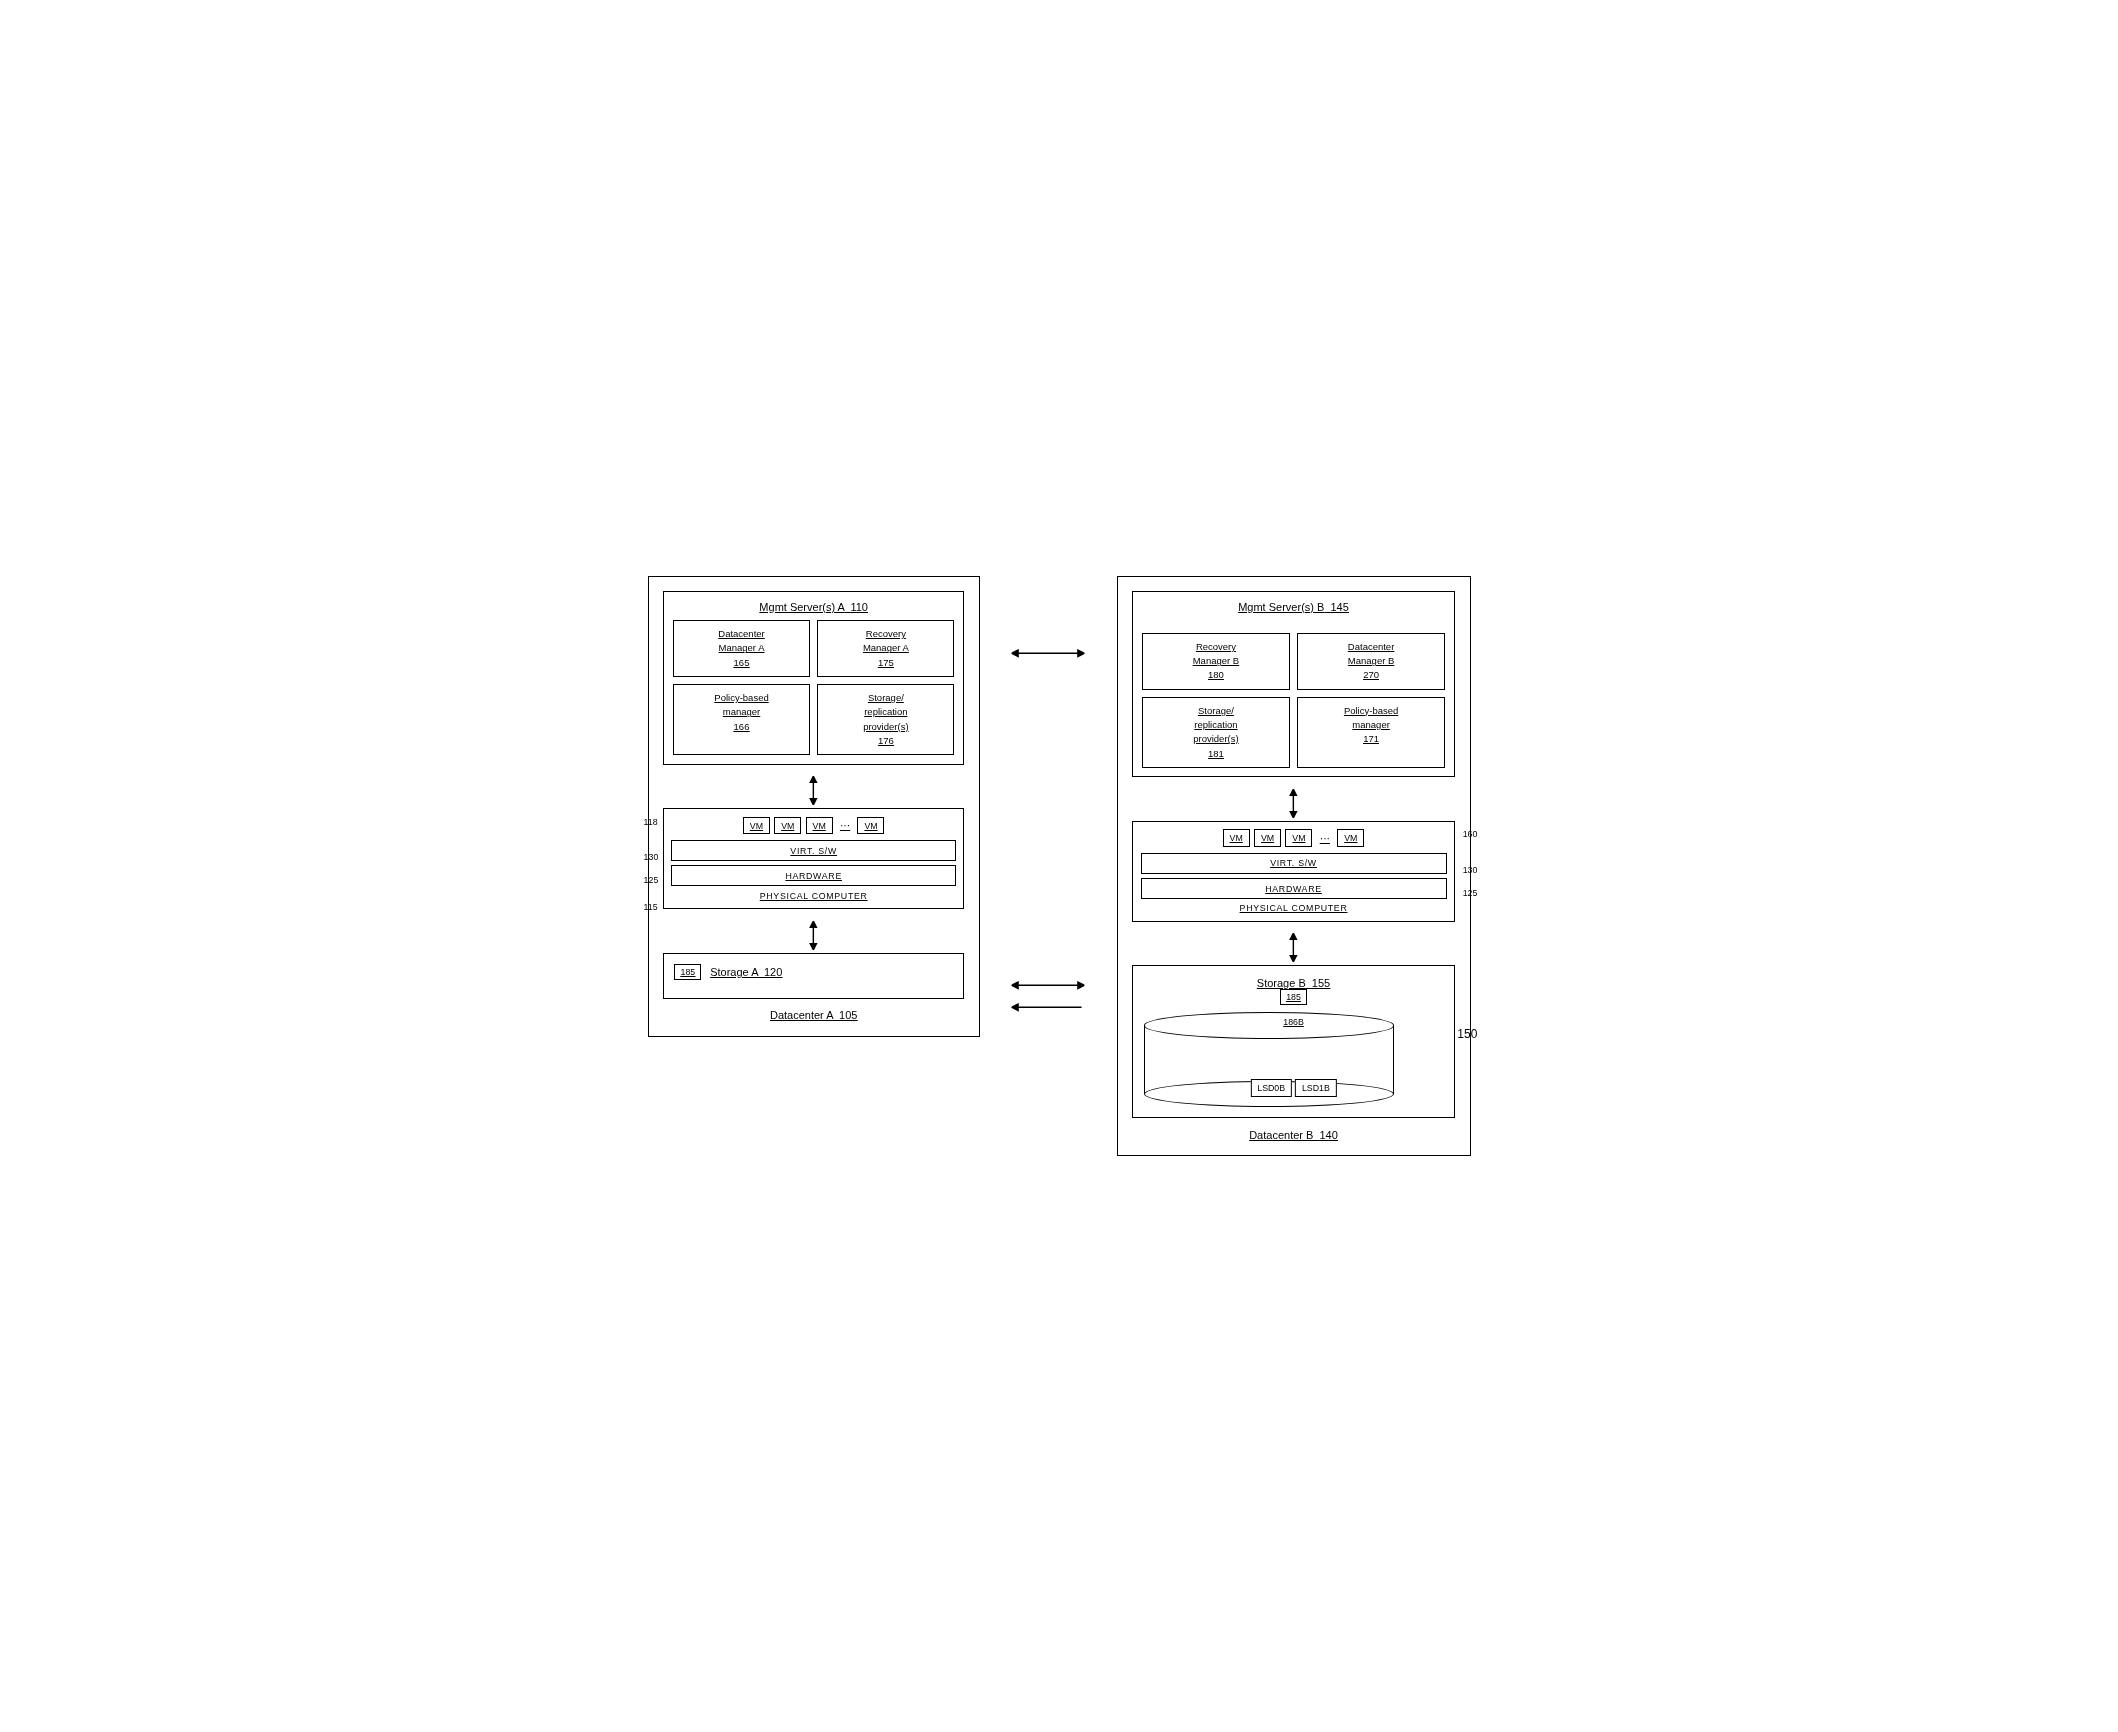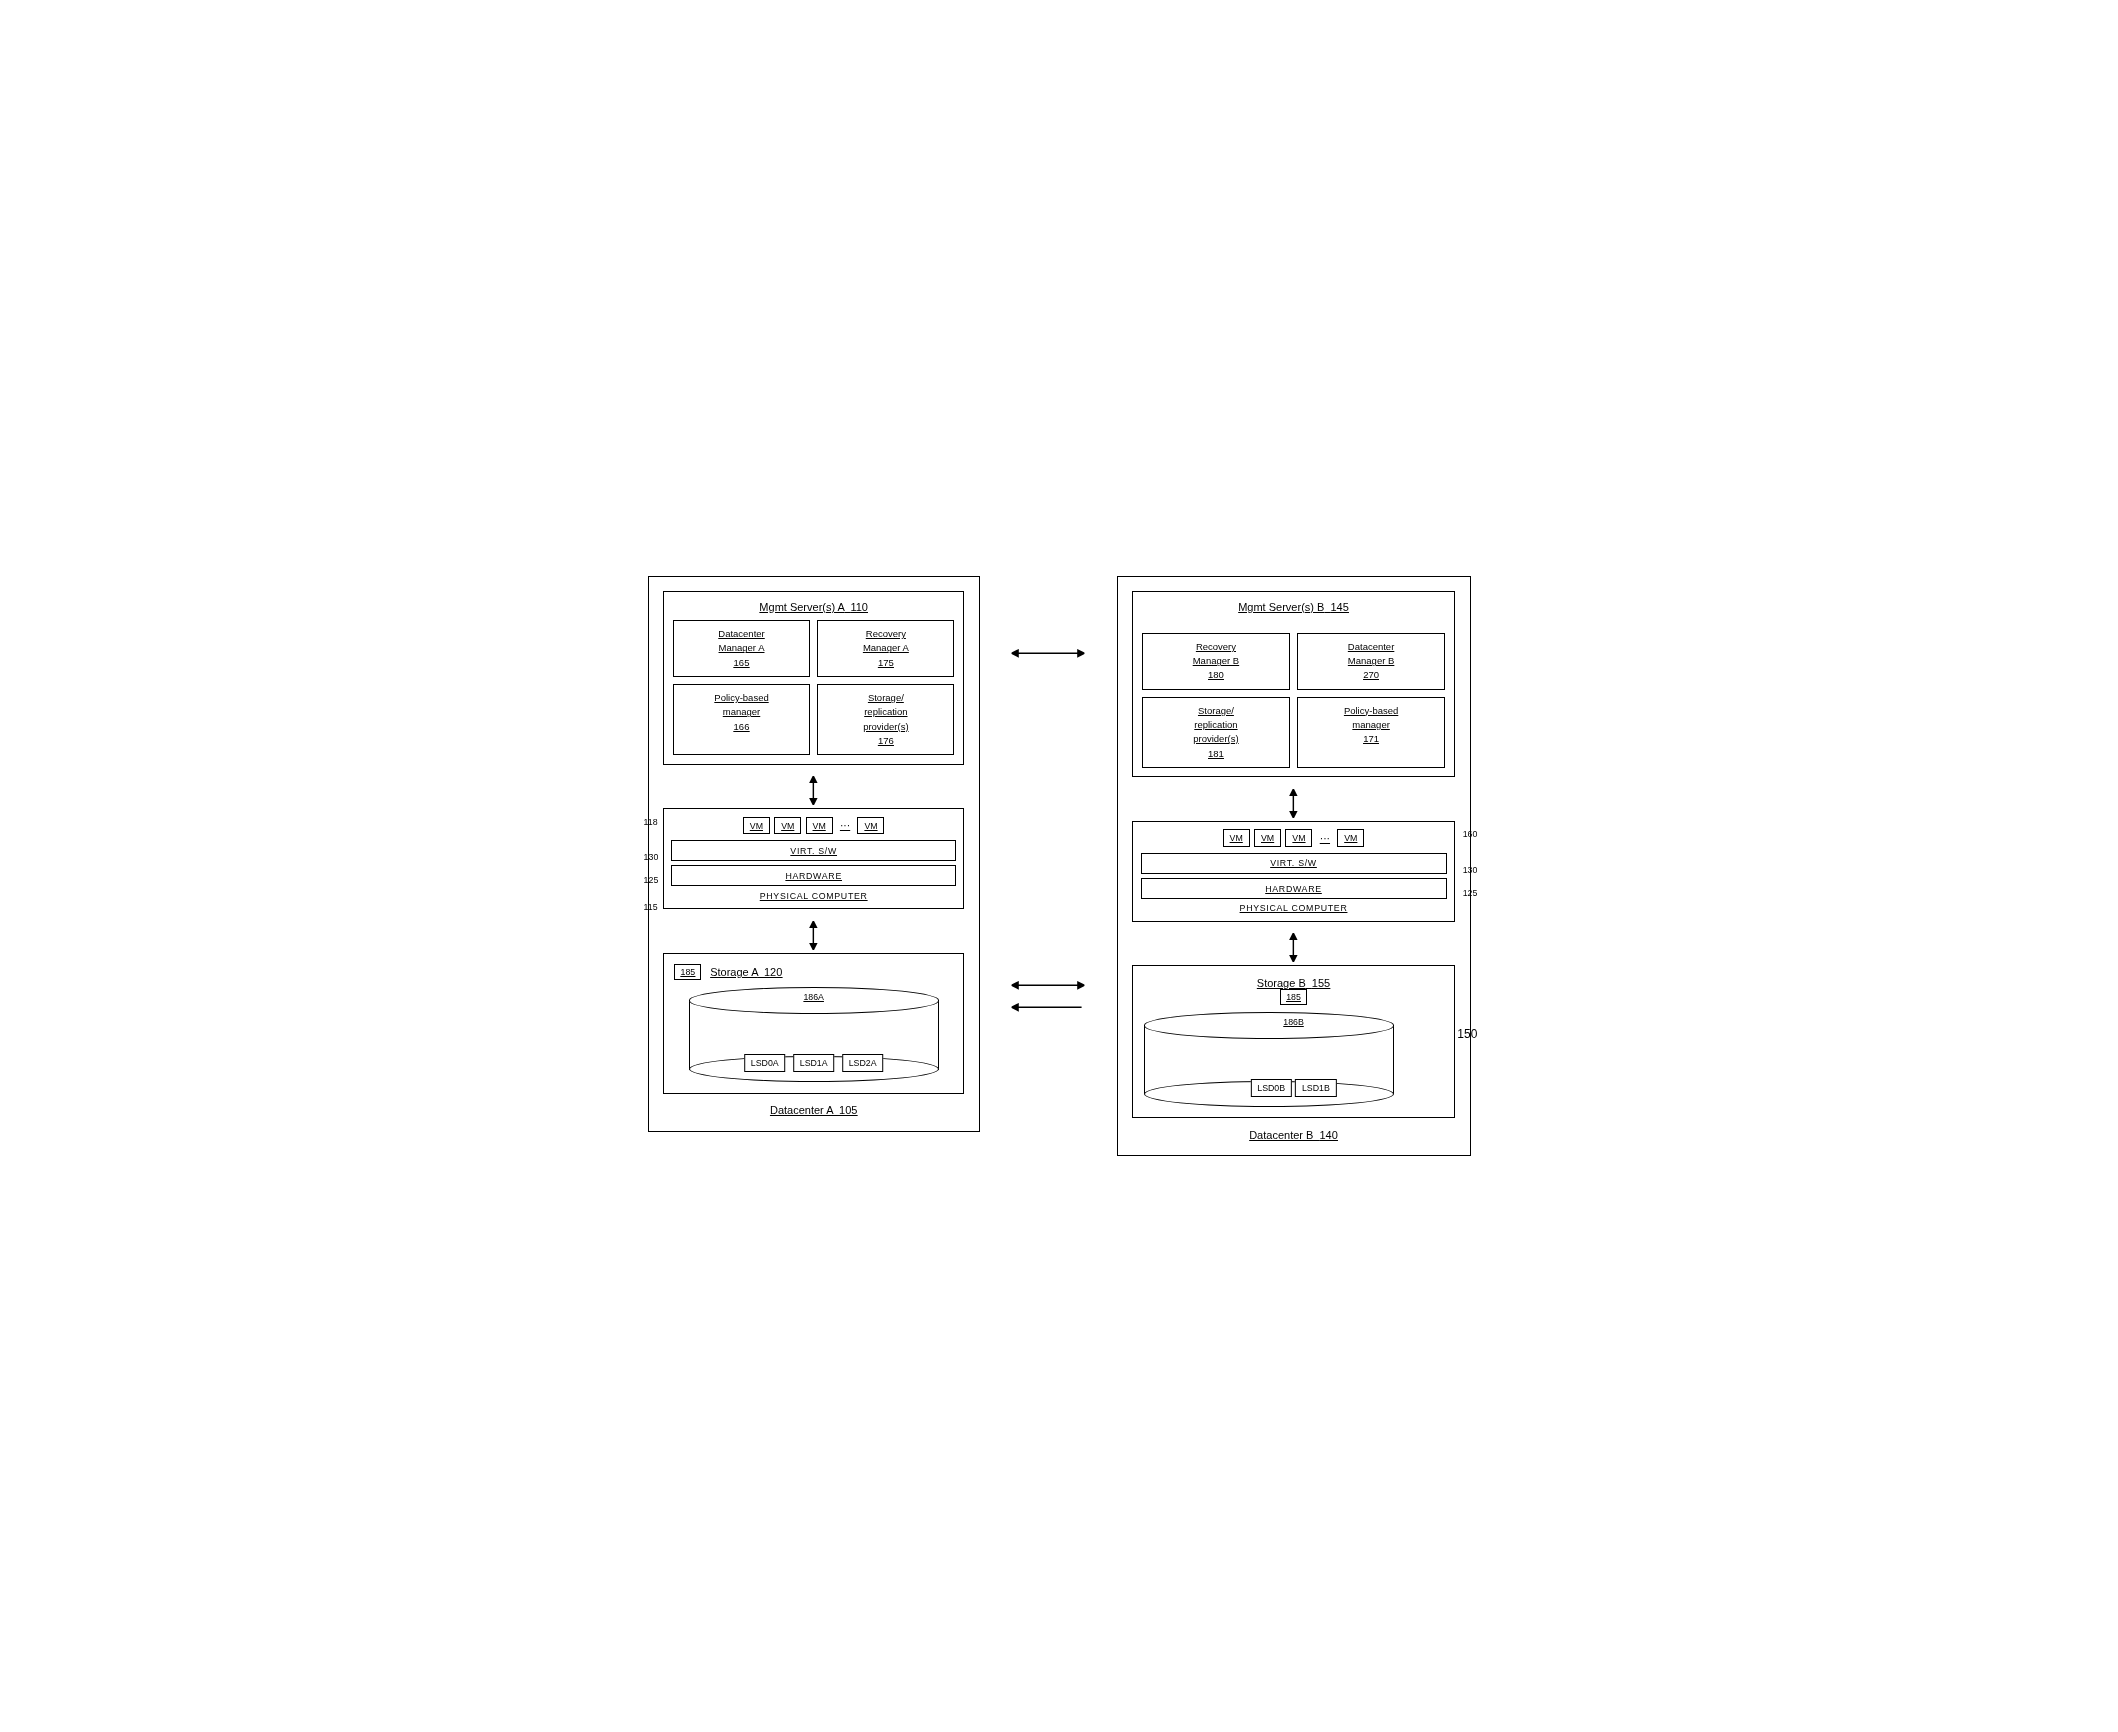--- a/index.html
+++ b/index.html
@@ -99,36 +99,20 @@
 
       <div style="border:1.5px solid #000; padding:10.3px; position:relative;">
         <div style="display:flex; align-items:center; gap:8.8px; margin-bottom:7.3px;">
           <div style="border:1.5px solid #000; padding:2.2px 5.1px; font-size:8.8px;"><u>185</u></div>
           <div style="font-size:11px;">
             <span>Storage A</span>
             &nbsp;<u>120</u>
           </div>
         </div>
 
-        <div style="position:relative; margin:0 auto; width:250px; height:95px;">
-
-          <div style="position:absolute; top:0; left:0; width:250px; height:26.4px; border:1.5px solid #000; border-radius:50%; background:#fff; z-index:2;"></div>
-
-          <div style="position:absolute; top:4.4px; left:50%; transform:translateX(-50%); font-size:8.8px; z-index:5;"><u>186A</u></div>
-
-          <div style="position:absolute; top:13.2px; left:0; width:250px; height:69px; border-left:1.5px solid #000; border-right:1.5px solid #000; background:#fff; z-index:1;"></div>
-
-          <div style="position:absolute; bottom:0; left:0; width:250px; height:26.4px; border:1.5px solid #000; border-radius:50%; background:#fff; z-index:2;"></div>
-
-          <div style="position:absolute; bottom:10.3px; left:50%; transform:translateX(-50%); display:flex; gap:7.3px; z-index:5; white-space:nowrap;">
-            <div style="border:1.5px solid #000; padding:2.9px 5.9px; font-size:8.8px; background:#fff;">LSD0A</div>
-            <div style="border:1.5px solid #000; padding:2.9px 5.9px; font-size:8.8px; background:#fff;">LSD1A</div>
-            <div style="border:1.5px solid #000; padding:2.9px 5.9px; font-size:8.8px; background:#fff;">LSD2A</div>
-          </div>
-        </div>
       </div>
 
       <div style="text-align:center; font-size:11px; margin-top:10.3px;">
         Datacenter A &nbsp;<u>105</u>
       </div>
     </div>
 
     <div style="display:flex; flex-direction:column; justify-content:space-between; align-items:center; padding-top:59px; gap:0; width:73px; position:relative; min-height:514px;">
 
       <div style="position:absolute; top:70px; left:50%; transform:translateX(-50%); width:73px;">

